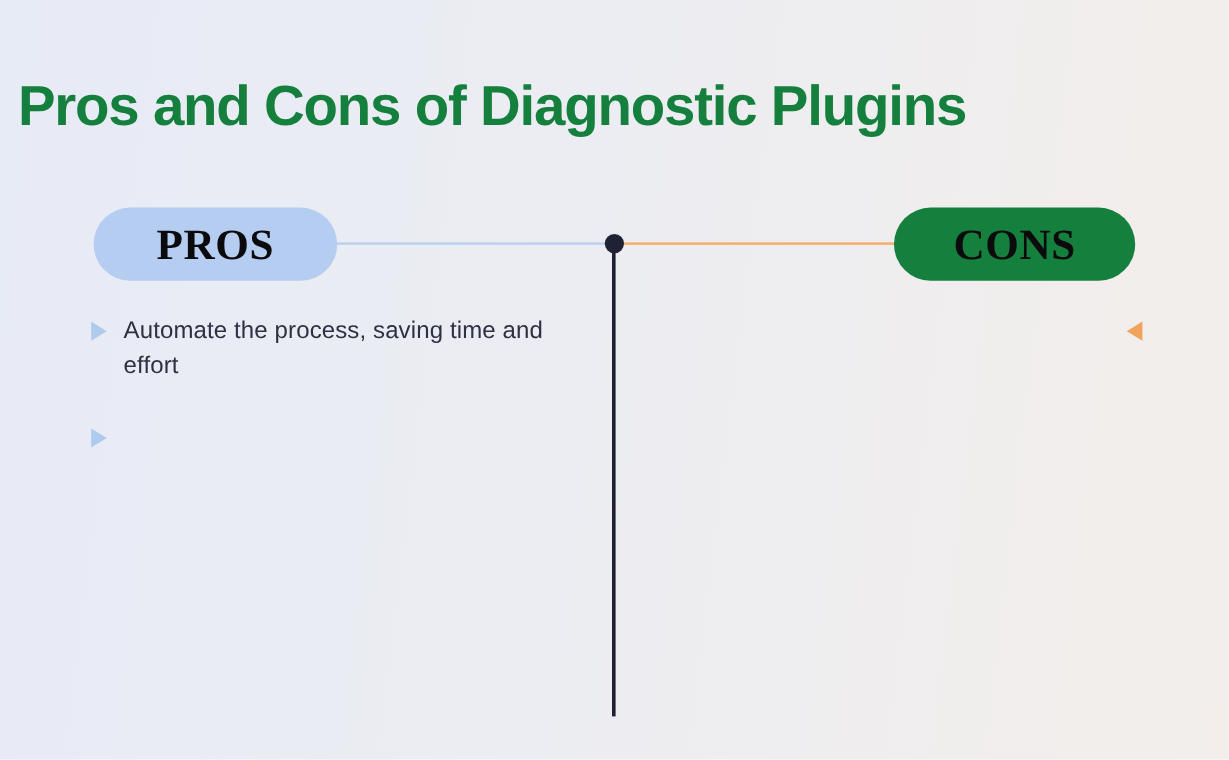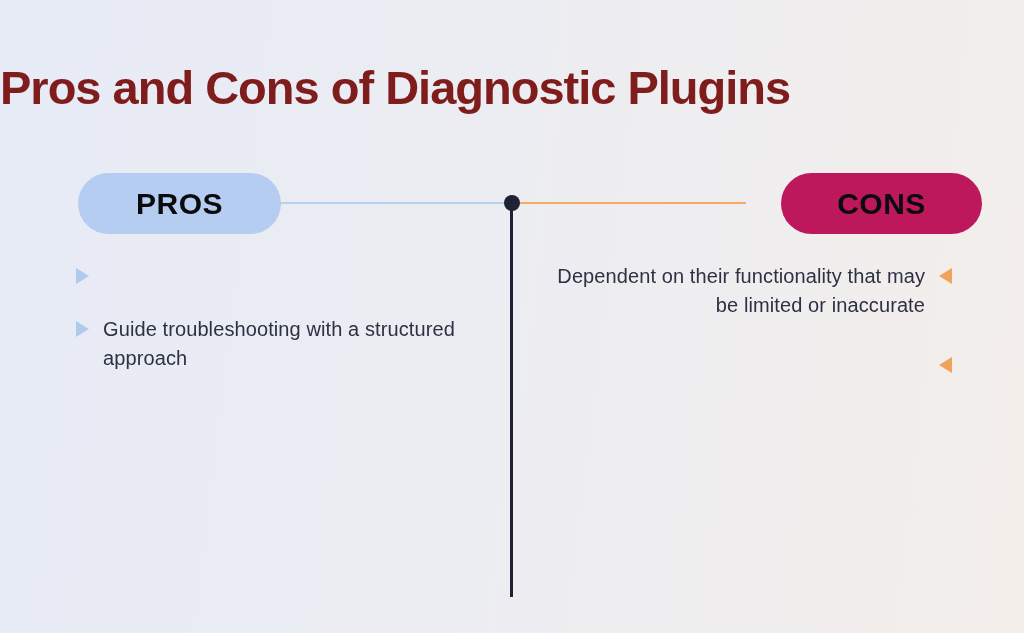--- a/index.html
+++ b/index.html
@@ -8,44 +8,45 @@
     font-family: "Liberation Sans", "DejaVu Sans", sans-serif;
     position: relative;
     background: linear-gradient(97deg, #e7ebf6 0%, #ecedf2 48%, #f3eeea 100%);
   }
 
   .title {
     position: absolute;
     top: 60px;
     left: 0;
     width: 820px;
-    text-align: left;
+    text-align: center;
     font-size: 47px;
     font-weight: 700;
     letter-spacing: -1px;
-    color: #7f1d1d;
+    color: #15803d;
     white-space: nowrap;
   }
 
   .pill {
     position: absolute;
     top: 173px;
     height: 61px;
     border-radius: 31px;
     display: flex;
     align-items: center;
     justify-content: center;
-    font-size: 30px;
+    font-size: 36px;
     font-weight: 700;
     letter-spacing: 0.5px;
     color: #0b0b0d;
     z-index: 3;
+    font-family: Liberation Serif, serif;
   }
   .pill-pros { left: 78px;  width: 203px; background: #b5cdf0; }
-  .pill-cons { left: 781px; width: 201px; background: #be185d; text-align: center; }
+  .pill-cons { left: 745px; width: 201px; background: #15803d; text-align: center; }
 
   .connector-blue {
     position: absolute; left: 280px; top: 202px;
     width: 232px; height: 2px; background: #bad0ef; z-index: 1;
   }
   .connector-orange {
     position: absolute; left: 512px; top: 202px;
     width: 234px; height: 2px; background: #f5ab66; z-index: 1;
   }
   .center-dot {
@@ -98,28 +99,24 @@
 <div class="pill pill-pros">
   <span>PROS</span>
 </div>
 <div class="pill pill-cons">
   <span>CONS</span>
 </div>
 
 <div class="list list-pros">
   <div class="item">
     <span class="tri tri-right"></span>
+    <div class="item-text">Automate the process, saving time and effort</div>
   </div>
   <div class="item">
     <span class="tri tri-right"></span>
-    <div class="item-text">Guide troubleshooting with a structured approach</div>
   </div>
 </div>
 
 <div class="list list-cons">
-  <div class="item">
-    <div class="item-text">Dependent on their functionality that may be limited or inaccurate</div>
-    <span class="tri tri-left"></span>
-  </div>
   <div class="item">
     <span class="tri tri-left"></span>
   </div>
 </div>
 
 </body></html>

